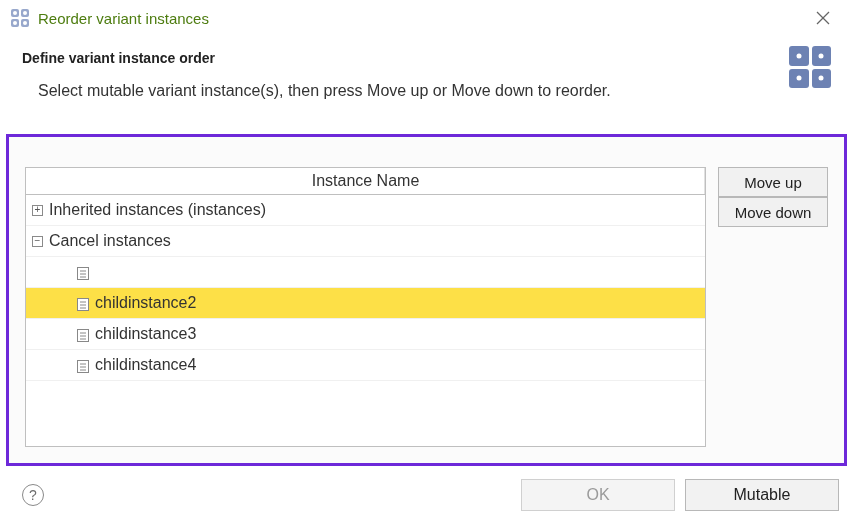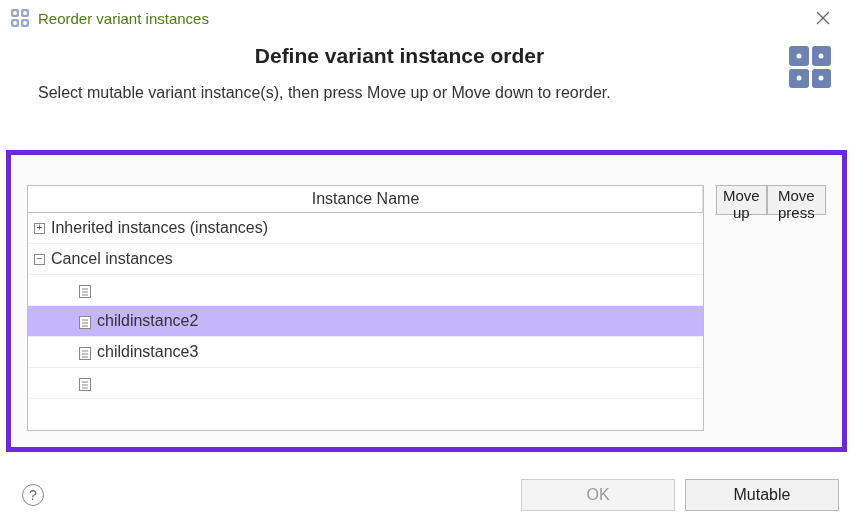--- a/index.html
+++ b/index.html
@@ -28,41 +28,40 @@
     cursor: pointer; color:#555;
   }
 
   
   .header {
     padding: 8px 22px 16px 22px;
     display: flex; align-items: flex-start;
   }
   .header .text { flex: 1; }
   .header h1 {
-    margin: 2px 0 12px 0;
-    font-size: 21px;
+    margin: 8px 0 12px 0;
+    font-size: 14px;
     font-weight: 700;
     color: #222;
-    text-align: center;
   }
   .header p {
     margin: 16px;
     font-size: 16px;
     color: #333;
   }
   .header .decor {
     width: 42px; height: 42px;
     margin-left: 12px; margin-top: 4px;
   }
 
   
   .body-panel {
-    margin: 16px 6px;
+    margin: 2px 6px;
     background: #fbfbfb;
-    border: 5px solid #6d28d9;
+    border: 3px solid #6d28d9;
     flex: 1;
     padding: 30px 16px 16px 16px;
     display: flex;
     gap: 12px;
   }
 
   
   .tree-wrap {
     flex: 1;
     border: 1px solid #bfbfbf;
@@ -87,41 +86,41 @@
   .tree-rows { flex: 1; }
   .row {
     height: 31px;
     display: flex; align-items: center;
     padding-left: 6px;
     font-size: 16px;
     border-bottom: 1px solid #f0f0f0;
     cursor: default;
   }
   .row:last-child { border-bottom: none; }
-  .row.selected { background: #c4b5fd; }
+  .row.selected { background: #fde047; }
   .expander {
     width: 11px; height: 11px;
     border: 1px solid #8a8a8a;
     display: inline-flex; align-items:center; justify-content:center;
     margin-right: 6px;
     font-size: 10px; line-height: 1;
     color: #555;
     background: #fff;
   }
   .expander-spacer { width: 11px; height: 11px; margin-right: 6px; display:inline-block; }
   .indent { display:inline-block; width: 28px; }
   .leaf-icon {
     width: 12px; height: 13px;
     display: inline-block; margin-right: 6px;
     position: relative;
   }
   .row .label { color: #333; }
 
   
-  .side-buttons { width: 110px; display:flex; flex-direction:row; }
+  .side-buttons { width: 110px; display:flex; flex-direction:column; }
   .btn {
     height: 30px;
     background: #f1f1f1;
     border: 1px solid #b8b8b8;
     font-size: 15px;
     color: #222;
     cursor: pointer;
     font-family: inherit;
   }
 
@@ -266,29 +265,30 @@
           <span class="expander-spacer"></span>
           <span class="indent"></span>
           <span class="leaf-icon">
             <svg width="12" height="13">
                 <rect x="0.5" y="0.5" width="11" height="12" fill="#fff" stroke="#888"></rect>
                 <line x1="3" y1="4" x2="9" y2="4" stroke="#888"></line>
                 <line x1="3" y1="7" x2="9" y2="7" stroke="#888"></line>
                 <line x1="3" y1="10" x2="9" y2="10" stroke="#888"></line>
               </svg>
           </span>
+          <span class="label">childinstance4</span>
         </div>
 
         <div class="blank-tail"></div>
       </div>
     </div>
 
     <div class="side-buttons">
       <button class="btn">Move up</button>
-      <button class="btn">Move press</button>
+      <button class="btn">Move down</button>
     </div>
 
   </div>
 
   <div class="footer">
     <span class="help">
       <span>?</span>
     </span>
     <span class="spacer"></span>
     <button class="fbtn ok" disabled="">OK</button>

